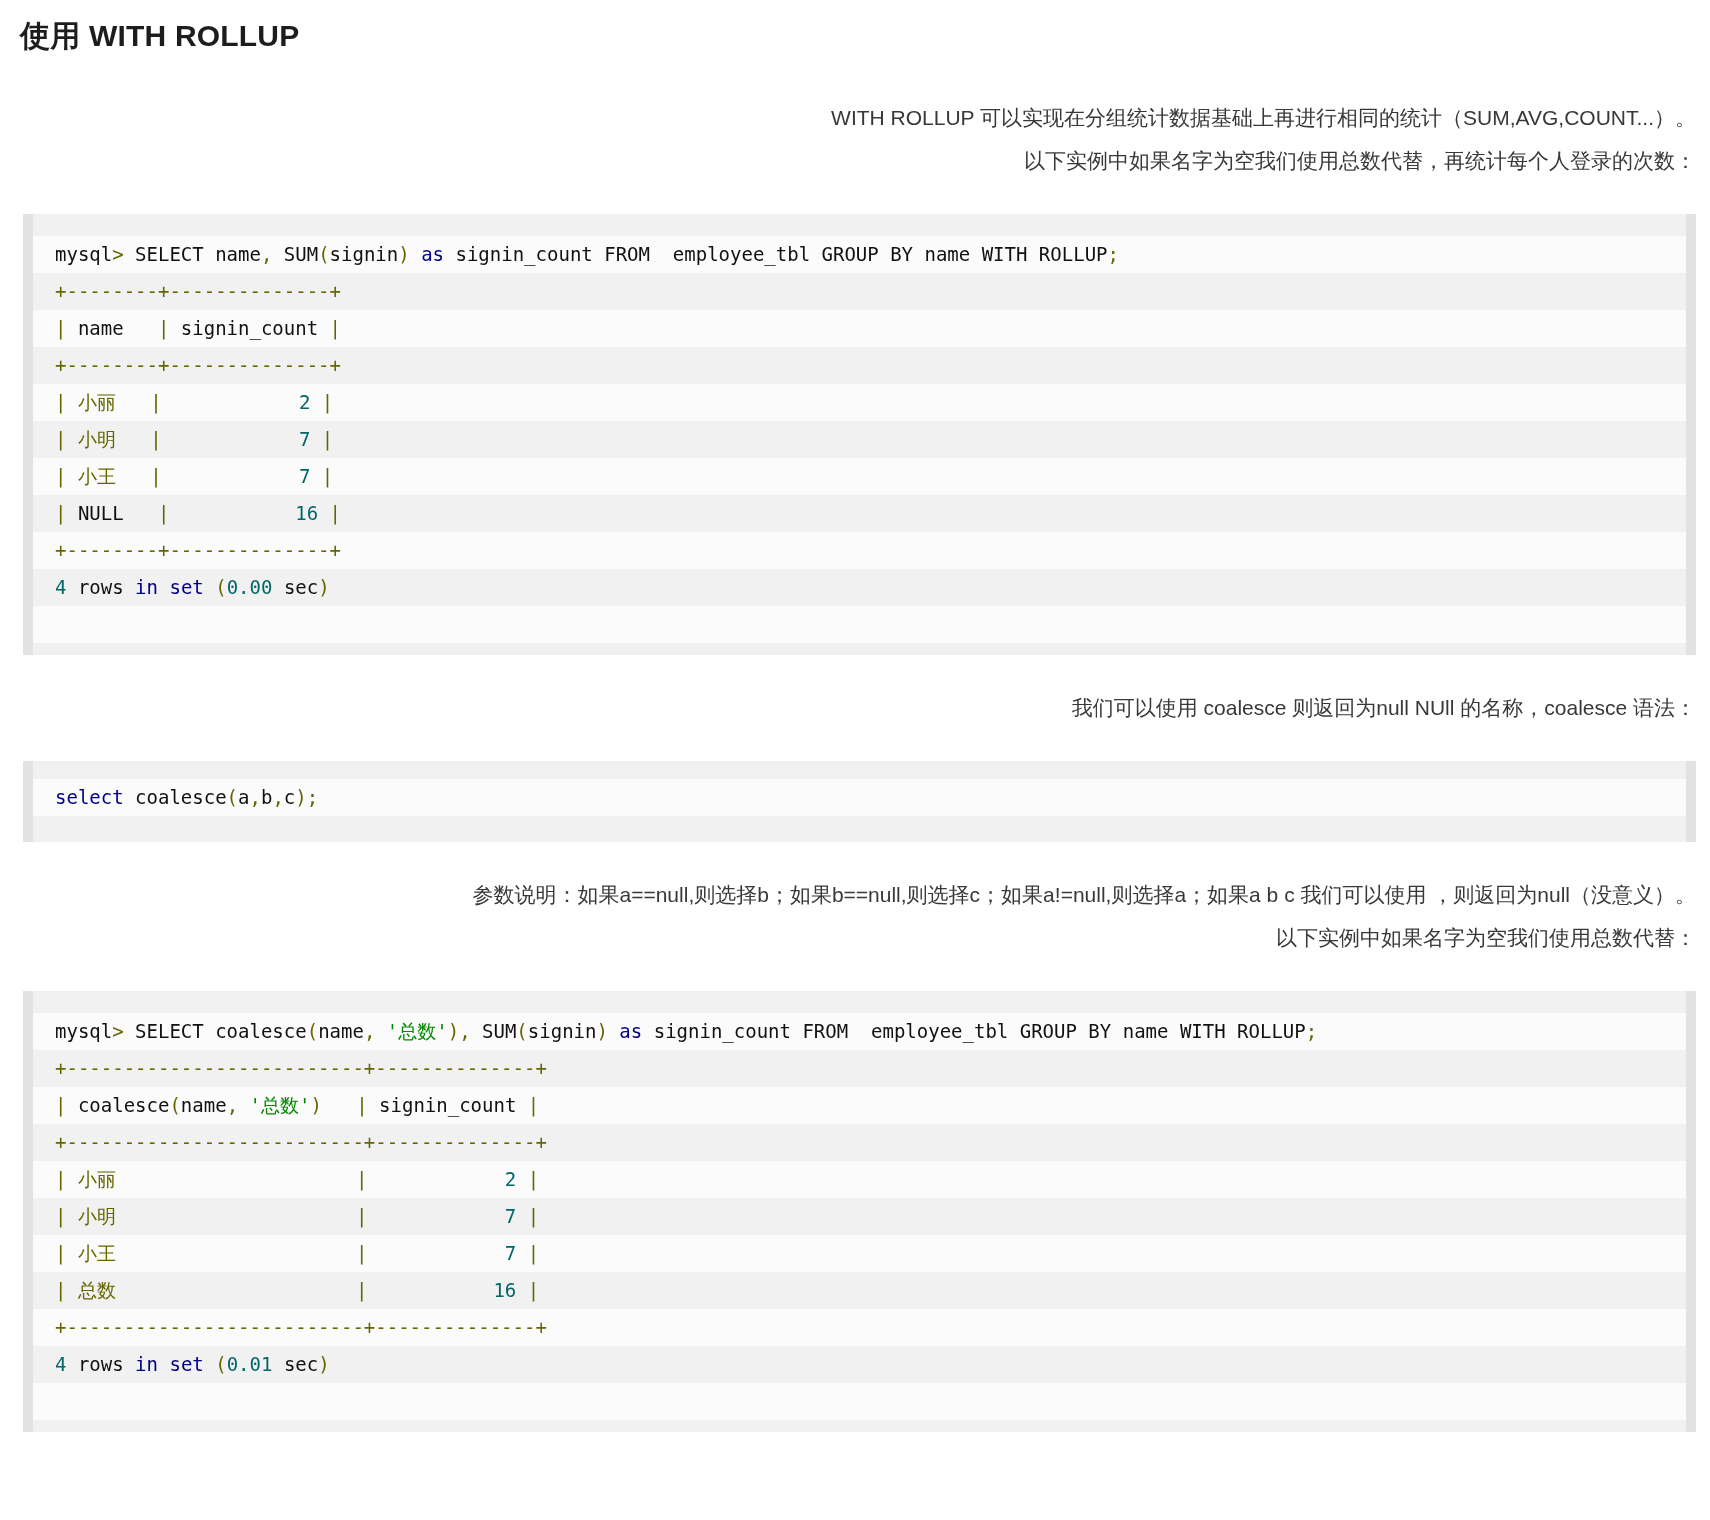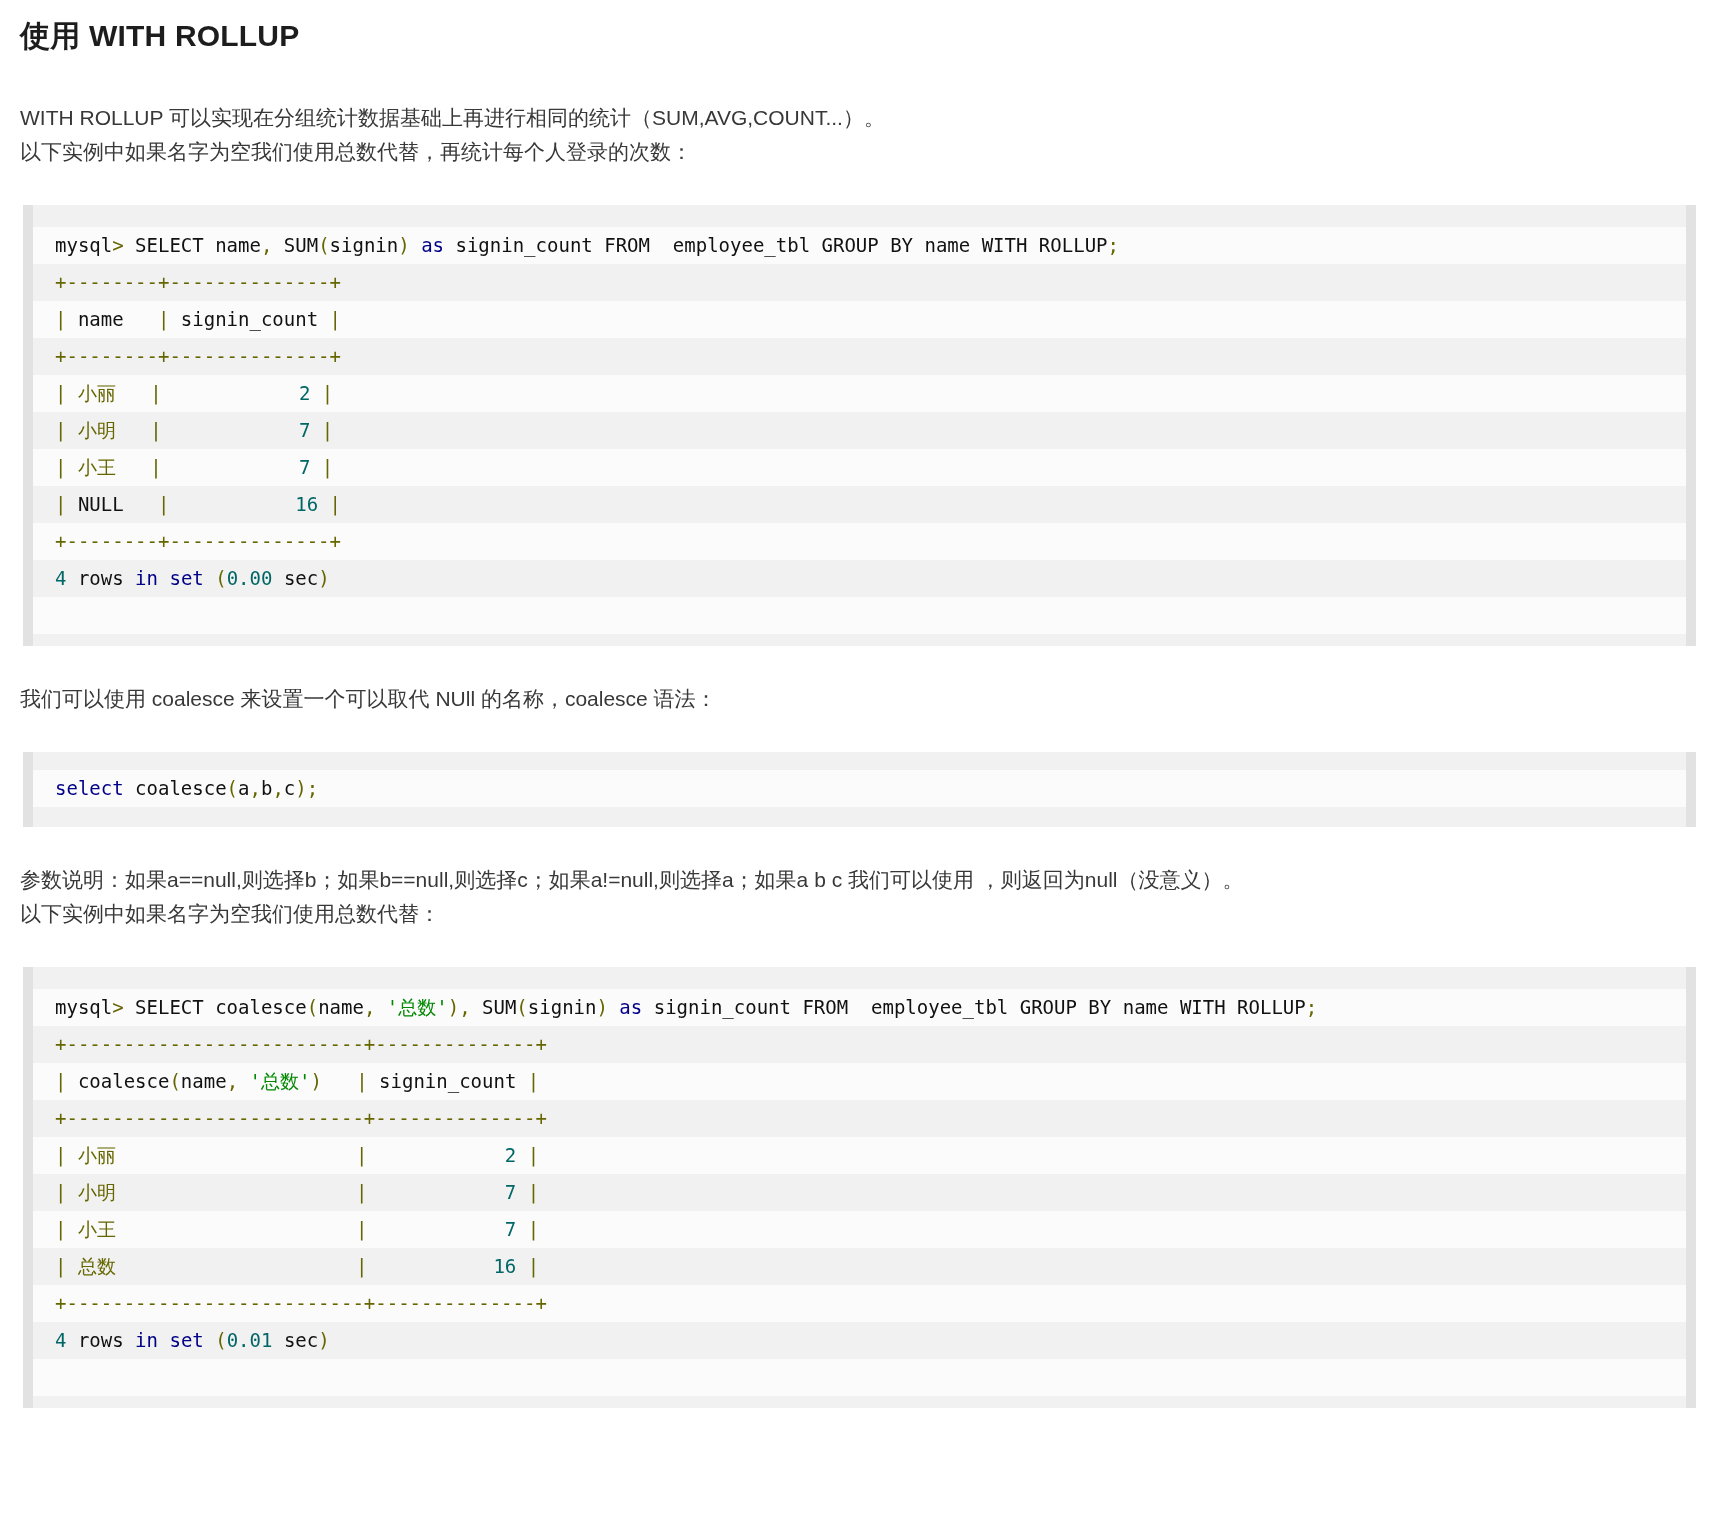--- a/index.html
+++ b/index.html
@@ -14,40 +14,41 @@
   h2.page-title {
     font-size: 30px;
     font-weight: bold;
     color: #1d1d1d;
     margin: 6px 0 46px 0;
     letter-spacing: 0.2px;
   }
   p.para {
     font-size: 21px;
     line-height: 30px;
-    margin: 4px 0;
+    margin: 13px 0;
     color: #383838;
+    text-align: right;
   }
 
   pre.code-block {
     margin: 38px 0 38px 3px;
     padding: 22px 20px 49px 22px;
     border-left: 10px solid #e2e2e2;
     border-right: 10px solid #e2e2e2;
     background-color: #fbfbfb;
     background-image: linear-gradient(#fbfbfb 50%, #f1f1f1 50%);
     background-size: 100% 74px;
     background-position: 0 22px;
     background-repeat: repeat;
     font-family: "DejaVu Sans Mono", "Liberation Mono", monospace;
     font-size: 19px;
     overflow: hidden;
   }
   pre.code-block.single-line {
-    padding: 18px 20px 20px 22px;
+    padding: 18px 20px 26px 22px;
     background-position: 0 18px;
   }
   .code-line {
     height: 37px;
     line-height: 37px;
     white-space: pre;
     color: #111111;
   }
   .code-line .pln { color: #111111; }
   .code-line .kwd { color: #000088; }
@@ -60,21 +61,21 @@
 
 <div class="content">
 
   <h2 class="page-title">使用 WITH ROLLUP</h2>
 
   <p class="para">WITH ROLLUP 可以实现在分组统计数据基础上再进行相同的统计（SUM,AVG,COUNT...）。</p>
   <p class="para">以下实例中如果名字为空我们使用总数代替，再统计每个人登录的次数：</p>
 
   <pre class="code-block"><div class="code-line"><span class="pln">mysql</span><span class="pun">&gt;</span><span class="pln"> SELECT name</span><span class="pun">,</span><span class="pln"> SUM</span><span class="pun">(</span><span class="pln">signin</span><span class="pun">)</span><span class="pln"> </span><span class="kwd">as</span><span class="pln"> signin_count FROM  employee_tbl GROUP BY name WITH ROLLUP</span><span class="pun">;</span></div><div class="code-line"><span class="pun">+--------+--------------+</span></div><div class="code-line"><span class="pun">|</span><span class="pln"> name   </span><span class="pun">|</span><span class="pln"> signin_count </span><span class="pun">|</span></div><div class="code-line"><span class="pun">+--------+--------------+</span></div><div class="code-line"><span class="pun">| 小丽   |</span><span class="pln">            </span><span class="lit">2</span><span class="pln"> </span><span class="pun">|</span></div><div class="code-line"><span class="pun">| 小明   |</span><span class="pln">            </span><span class="lit">7</span><span class="pln"> </span><span class="pun">|</span></div><div class="code-line"><span class="pun">| 小王   |</span><span class="pln">            </span><span class="lit">7</span><span class="pln"> </span><span class="pun">|</span></div><div class="code-line"><span class="pun">|</span><span class="pln"> NULL   </span><span class="pun">|</span><span class="pln">           </span><span class="lit">16</span><span class="pln"> </span><span class="pun">|</span></div><div class="code-line"><span class="pun">+--------+--------------+</span></div><div class="code-line"><span class="lit">4</span><span class="pln"> rows </span><span class="kwd">in</span><span class="pln"> </span><span class="kwd">set</span><span class="pln"> </span><span class="pun">(</span><span class="lit">0.00</span><span class="pln"> sec</span><span class="pun">)</span></div></pre>
 
-  <p class="para">我们可以使用 coalesce 来设置一个可以取代 NUll 的名称，coalesce 语法：</p>
+  <p class="para">我们可以使用 coalesce 则返回为null NUll 的名称，coalesce 语法：</p>
 
   <pre class="code-block single-line"><div class="code-line"><span class="kwd">select</span><span class="pln"> coalesce</span><span class="pun">(</span><span class="pln">a</span><span class="pun">,</span><span class="pln">b</span><span class="pun">,</span><span class="pln">c</span><span class="pun">);</span></div></pre>
 
   <p class="para">参数说明：如果a==null,则选择b；如果b==null,则选择c；如果a!=null,则选择a；如果a b c 我们可以使用 ，则返回为null（没意义）。</p>
   <p class="para">以下实例中如果名字为空我们使用总数代替：</p>
 
   <pre class="code-block"><div class="code-line"><span class="pln">mysql</span><span class="pun">&gt;</span><span class="pln"> SELECT coalesce</span><span class="pun">(</span><span class="pln">name</span><span class="pun">,</span><span class="pln"> </span><span class="str">'总数'</span><span class="pun">),</span><span class="pln"> SUM</span><span class="pun">(</span><span class="pln">signin</span><span class="pun">)</span><span class="pln"> </span><span class="kwd">as</span><span class="pln"> signin_count FROM  employee_tbl GROUP BY name WITH ROLLUP</span><span class="pun">;</span></div><div class="code-line"><span class="pun">+--------------------------+--------------+</span></div><div class="code-line"><span class="pun">|</span><span class="pln"> coalesce</span><span class="pun">(</span><span class="pln">name</span><span class="pun">,</span><span class="pln"> </span><span class="str">'总数'</span><span class="pun">)</span><span class="pln">   </span><span class="pun">|</span><span class="pln"> signin_count </span><span class="pun">|</span></div><div class="code-line"><span class="pun">+--------------------------+--------------+</span></div><div class="code-line"><span class="pun">| 小丽</span><span class="pln">                     </span><span class="pun">|</span><span class="pln">            </span><span class="lit">2</span><span class="pln"> </span><span class="pun">|</span></div><div class="code-line"><span class="pun">| 小明</span><span class="pln">                     </span><span class="pun">|</span><span class="pln">            </span><span class="lit">7</span><span class="pln"> </span><span class="pun">|</span></div><div class="code-line"><span class="pun">| 小王</span><span class="pln">                     </span><span class="pun">|</span><span class="pln">            </span><span class="lit">7</span><span class="pun"> |</span></div><div class="code-line"><span class="pun">| 总数</span><span class="pln">                     </span><span class="pun">|</span><span class="pln">           </span><span class="lit">16</span><span class="pln"> </span><span class="pun">|</span></div><div class="code-line"><span class="pun">+--------------------------+--------------+</span></div><div class="code-line"><span class="lit">4</span><span class="pln"> rows </span><span class="kwd">in</span><span class="pln"> </span><span class="kwd">set</span><span class="pln"> </span><span class="pun">(</span><span class="lit">0.01</span><span class="pln"> sec</span><span class="pun">)</span></div></pre>
 
 </div>
 

